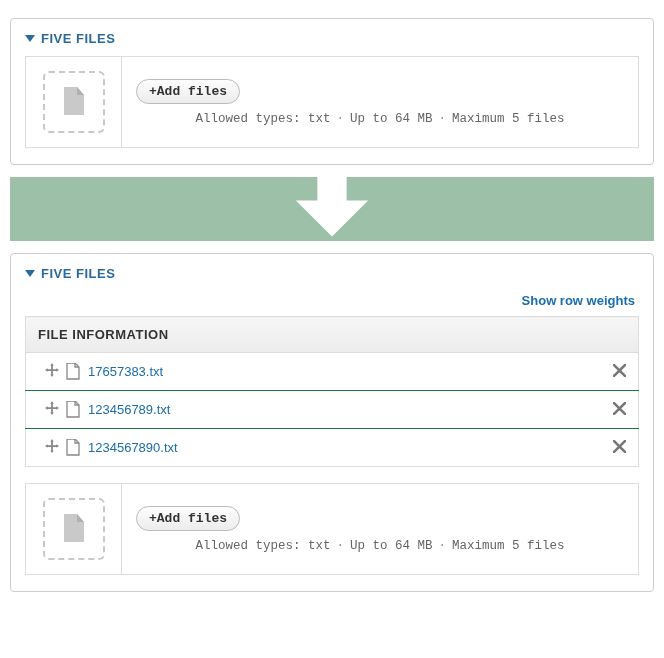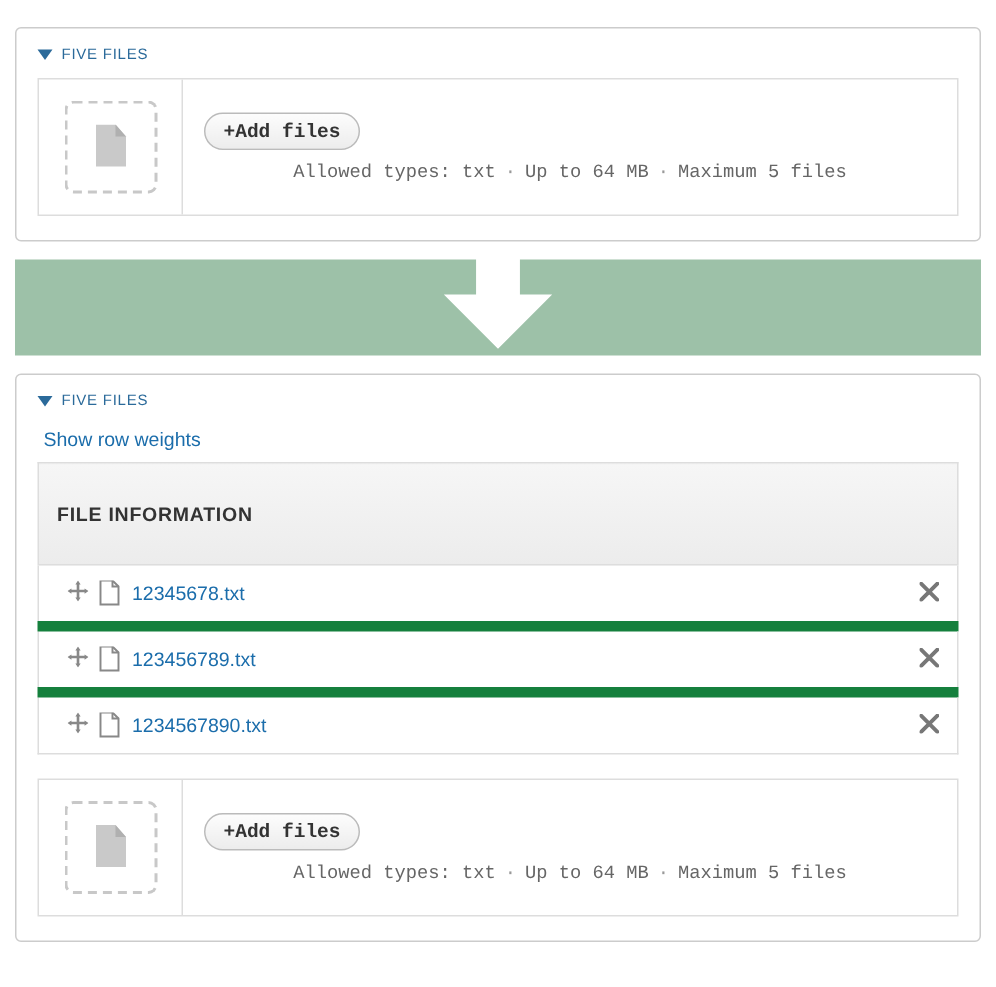--- a/index.html
+++ b/index.html
@@ -14,22 +14,22 @@
   }
   .panel {
     border: 1px solid #ccc;
     border-radius: 4px;
     margin: 8px 0;
     background: #fff;
   }
   .panel-inner { padding: 12px 14px 16px; }
   .panel-title {
     color: #2b6a9a;
-    font-weight: normal;
-    font-size: 10px;
+    font-weight: bold;
+    font-size: 13px;
     letter-spacing: 0.5px;
     display: flex;
     align-items: center;
     gap: 6px;
     cursor: pointer;
     padding-bottom: 10px;
   }
   .triangle-down {
     width: 0; height: 0;
     border-left: 5px solid transparent;
@@ -87,41 +87,41 @@
   .arrow-strip {
     background: #9dc1a8;
     height: 64px;
     display: flex;
     align-items: center;
     justify-content: center;
     margin: 12px 0;
   }
   .big-arrow-svg { width: 86px; height: 86px; }
 
-  .right-align { padding: 2px 4px 8px; }
+  .right-align { text-align: right; padding: 2px 4px 8px; font-weight: bold; }
   .link { color: #1b6dab; cursor: pointer; }
   table.file-table {
     width: 100%;
     border-collapse: collapse;
     border: 1px solid #ddd;
     margin-bottom: 16px;
   }
   table.file-table th {
     text-align: left;
     background: linear-gradient(#f6f6f6, #ececec);
-    padding: 26px 12px;
+    padding: 10px 12px;
     font-weight: bold;
     letter-spacing: 0.5px;
     color: #333;
     border-bottom: 1px solid #ddd;
     font-size: 13px;
   }
   table.file-table td {
     padding: 10px 12px;
-    border-top: 7px solid #15803d;
+    border-top: 1px solid #15803d;
     vertical-align: middle;
   }
   table.file-table tbody tr:first-child td { border-top: none; }
   .handle-cell { width: 28px; text-align: center; cursor: move; }
   .remove-cell { width: 28px; text-align: right; cursor: pointer; }
   .file-link { color: #1b6dab; }
   .file-entry { display: inline-flex; align-items: center; gap: 8px; }
   .file-glyph-svg { width: 14px; height: 17px; flex-shrink: 0; }
   .move-svg { width: 14px; height: 14px; }
   .x-svg { width: 13px; height: 13px; }
@@ -184,21 +184,21 @@
             <td>
               <div style="display:flex;align-items:center;">
                 <span class="handle-cell"><svg class="move-svg" viewBox="0 0 16 16">
                     <path d="M8 0 L10 3 H9 V7 H13 V6 L16 8 L13 10 V9 H9 V13 H10 L8 16 L6 13 H7 V9 H3 V10 L0 8 L3 6 V7 H7 V3 H6 Z" fill="#888"></path>
                   </svg></span>
                 <span class="file-entry" style="flex:1;">
                   <svg class="file-glyph-svg" viewBox="0 0 14 17">
                     <path d="M1 0 H9 L13 4 V16 H1 Z" fill="none" stroke="#888" stroke-width="1.3"></path>
                     <path d="M9 0 V4 H13" fill="none" stroke="#888" stroke-width="1.3"></path>
                   </svg>
-                  <a class="file-link">12345678.txt</a>
+                  <a class="file-link">17657383.txt</a>
                 </span>
                 <span class="remove-cell"><svg class="x-svg" viewBox="0 0 12 12">
                     <path d="M1 1 L11 11 M11 1 L1 11" stroke="#777" stroke-width="2.4" stroke-linecap="round"></path>
                   </svg></span>
               </div>
             </td>
           </tr>
           <tr>
             <td>
               <div style="display:flex;align-items:center;">

